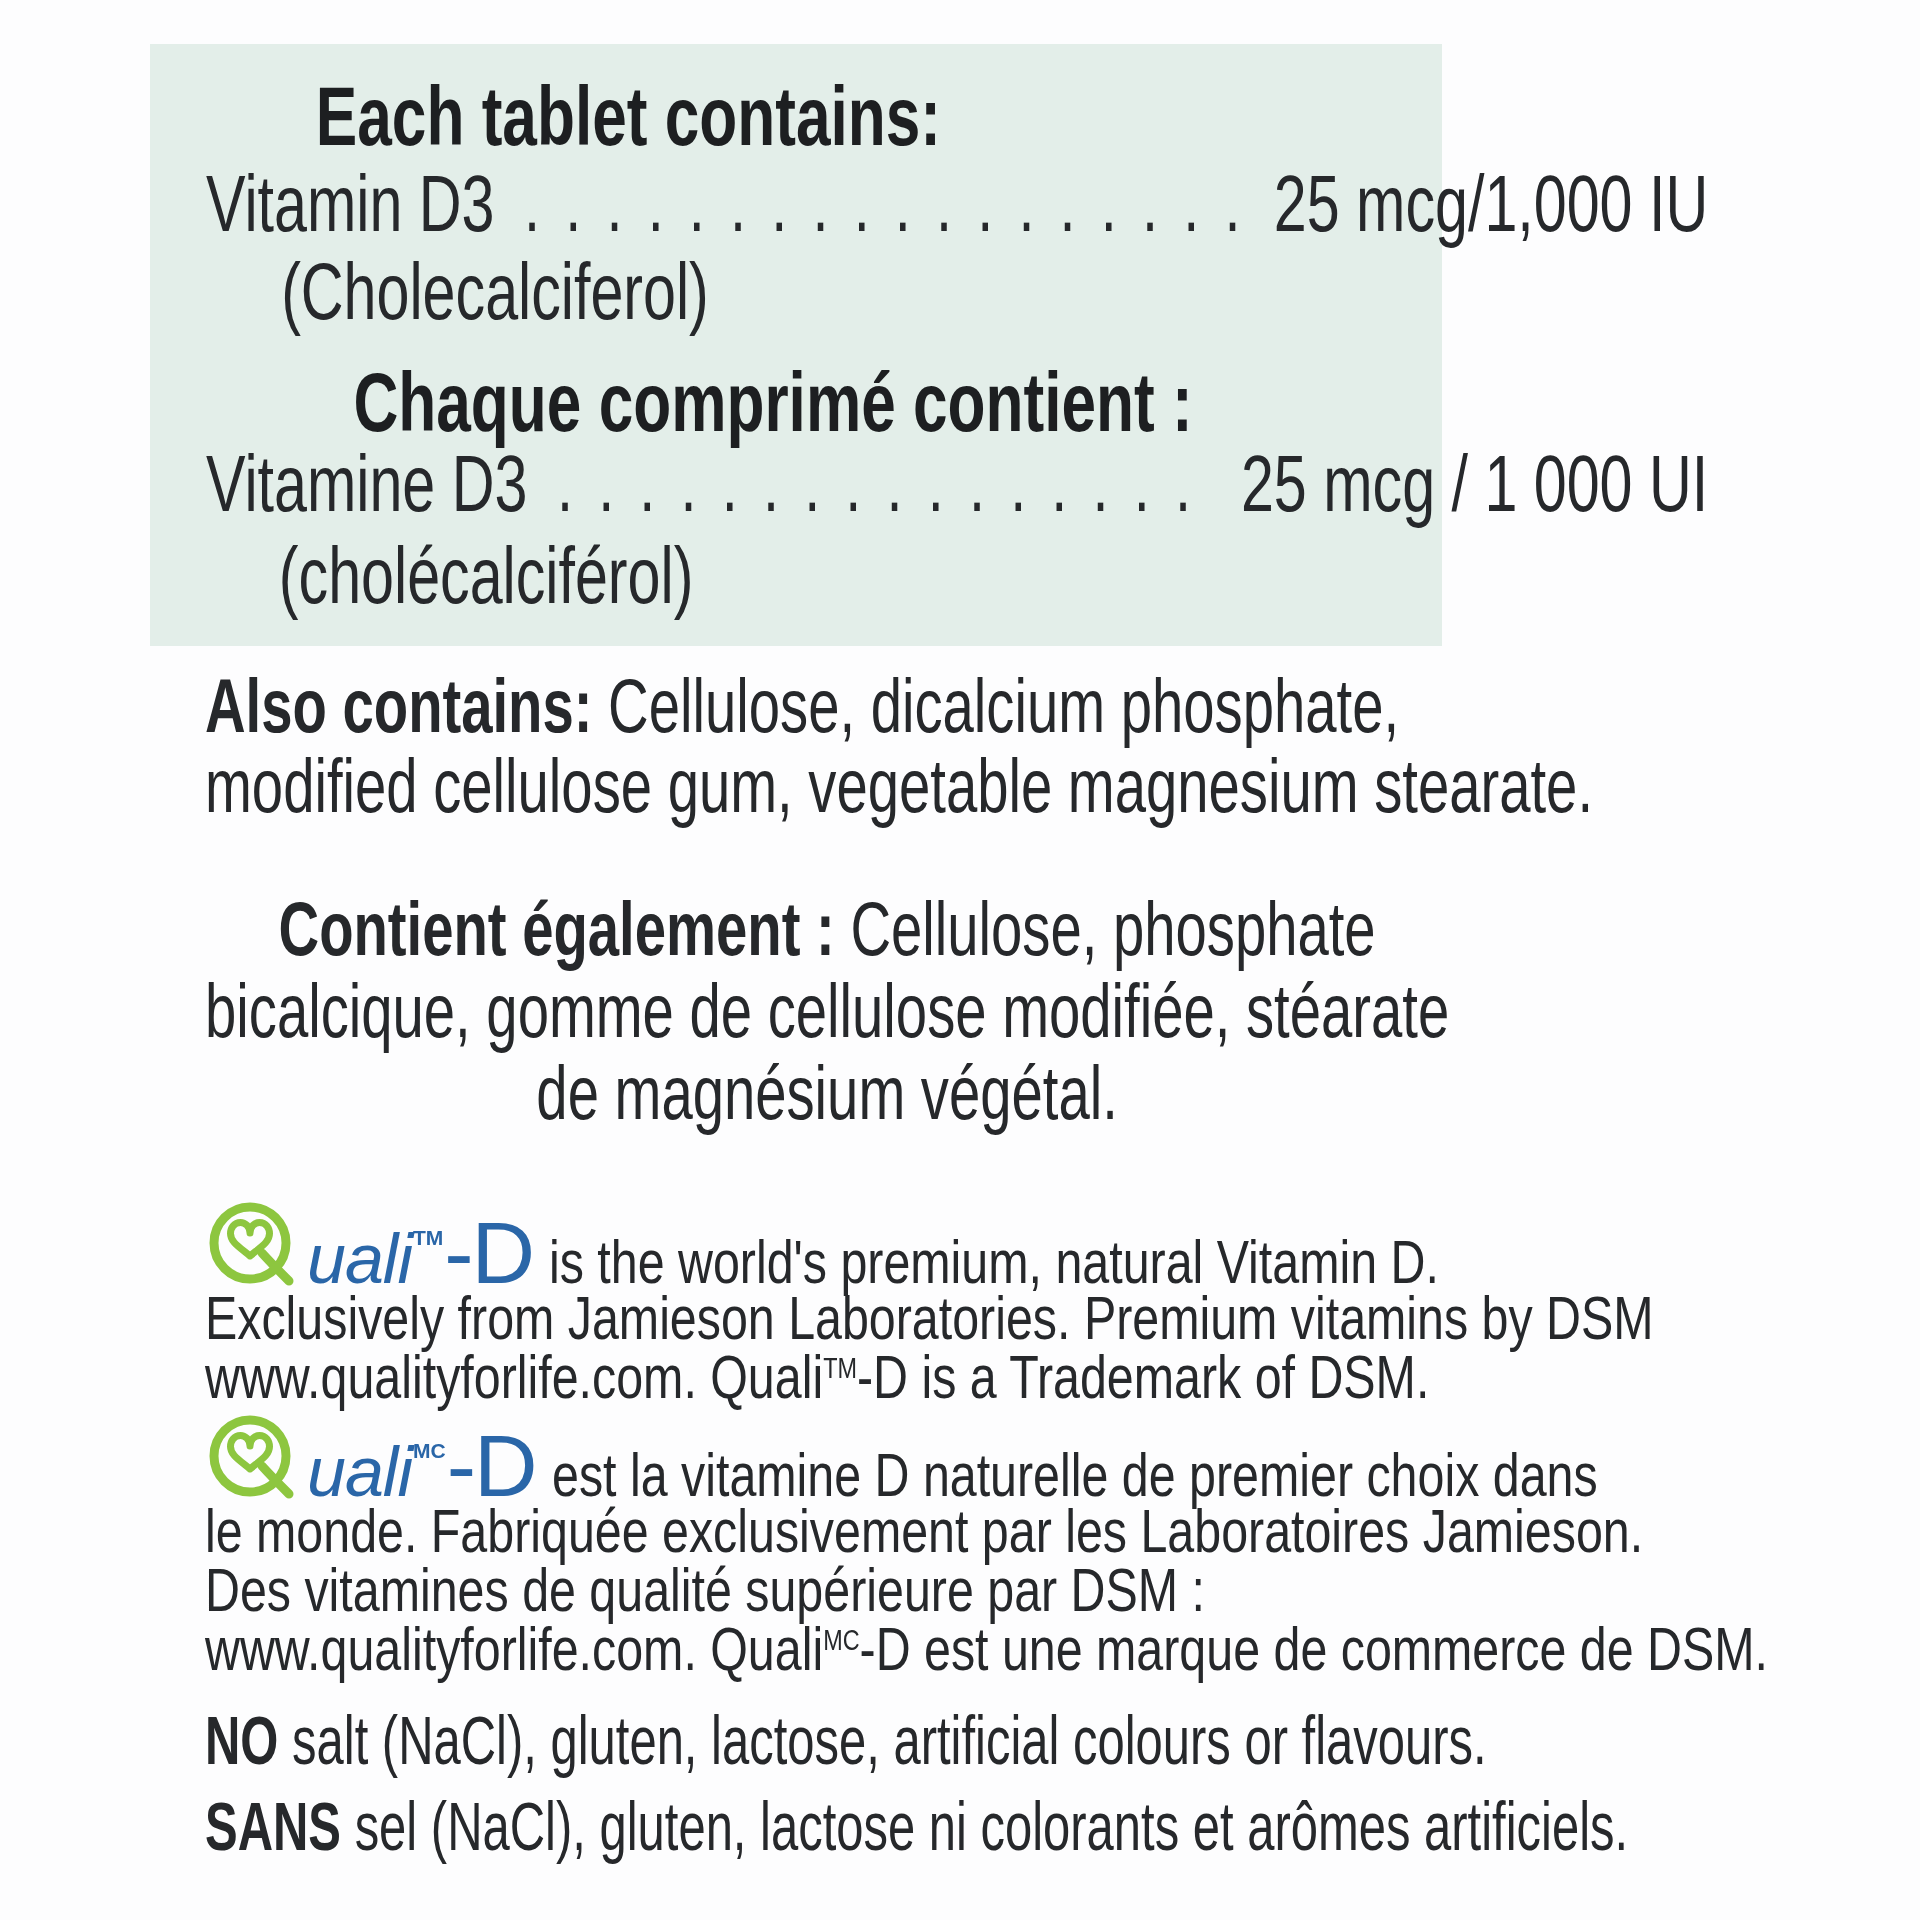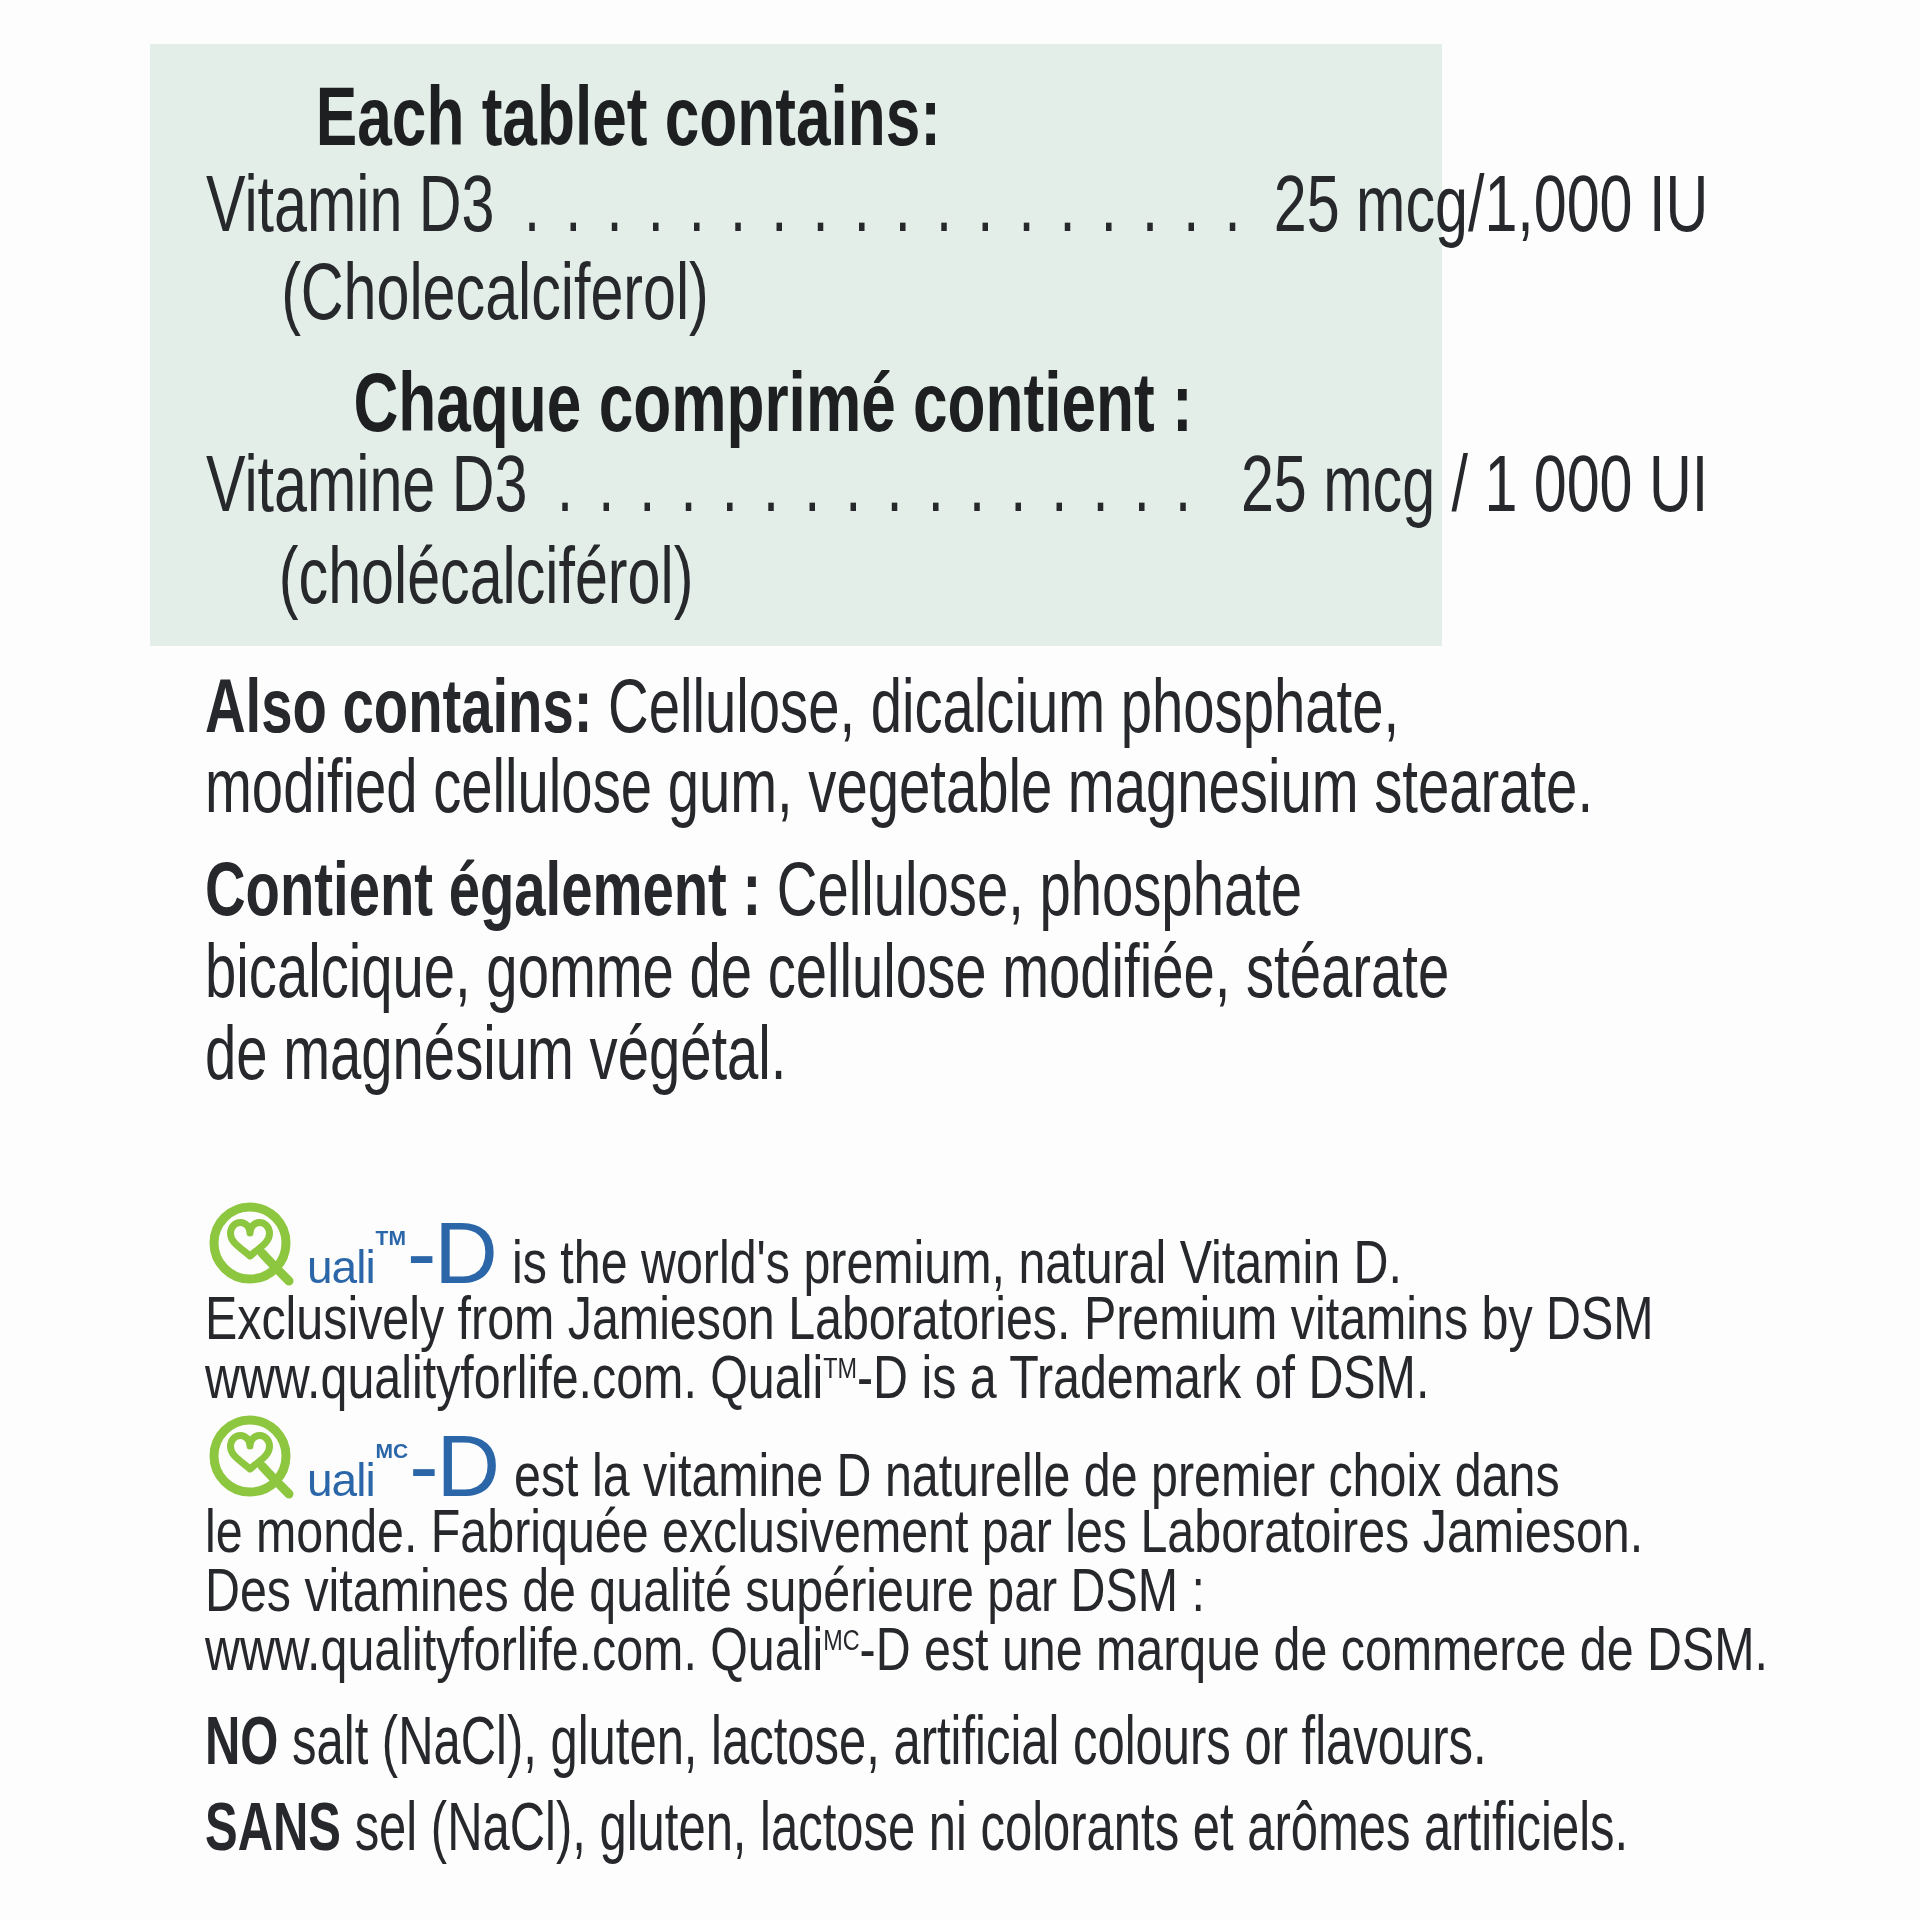--- a/index.html
+++ b/index.html
@@ -36,31 +36,31 @@
   #en-row{top:120px;}
   #en-sub{top:208px;}
   #fr-heading{top:316px;}
   #fr-row{top:400px;}
   #fr-sub{top:492px;}
 
   
   .para{left:205px;}
   .para .ln{font-size:76px;line-height:80px;transform:scaleX(.74);transform-origin:0 0;white-space:nowrap;}
   #also-en{top:666px;}
-  #also-fr{top:848px;}
+  #also-fr{top:888px;text-align:center;}
   #also-fr .ln{line-height:82px;}
   .b{font-weight:700;}
 
   
   .ql-block{left:205px;}
   #qualid-en{top:1183px;}
   #qualid-fr{top:1396px;}
   .ql-row{display:flex;align-items:baseline;height:96px;}
   .q-svg{position:relative;top:16px;margin-right:2px;flex:0 0 auto;}
-  .ql-uali{font-size:46px;color:var(--logo-blue,#2a66a8);letter-spacing:-1px;line-height:1;}
+  .ql-uali{font-size:70px;color:var(--logo-blue,#2a66a8);letter-spacing:-1px;line-height:1;font-style:italic;}
   .ql-sup{font-size:21px;font-weight:700;color:var(--logo-blue,#2a66a8);position:relative;top:-38px;margin:0 1px 0 1px;}
   .ql-d{font-size:88px;color:var(--logo-blue,#2a66a8);line-height:1;letter-spacing:-2px;}
   .ql-tag{font-size:62px;line-height:1;margin-left:16px;transform:scaleX(.78);transform-origin:0 100%;white-space:nowrap;}
   .ql-lines{margin-top:9px;}
   .ql-lines .ln{font-size:62px;line-height:59px;transform:scaleX(.78);transform-origin:0 0;white-space:nowrap;}
   .in-sup{font-size:30px;position:relative;top:-20px;}
 
   
   .free-line{left:205px;font-size:68px;line-height:1;transform:scaleX(.72);transform-origin:0 0;white-space:nowrap;}
   #free-en{top:1706px;}

